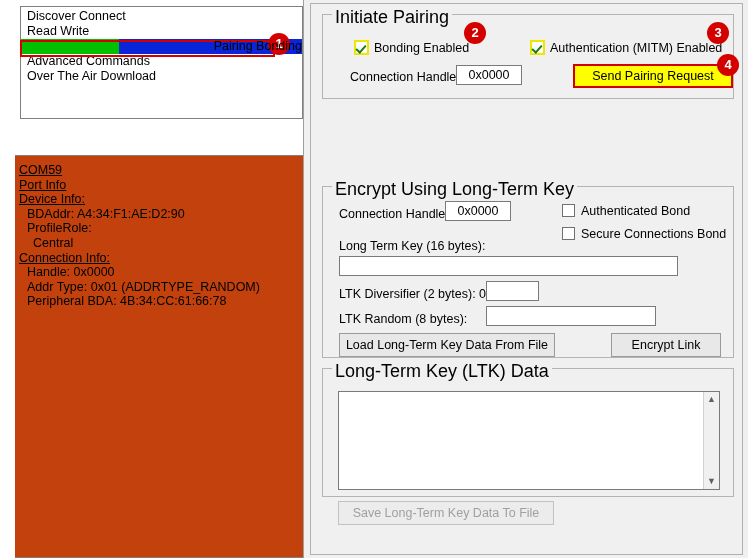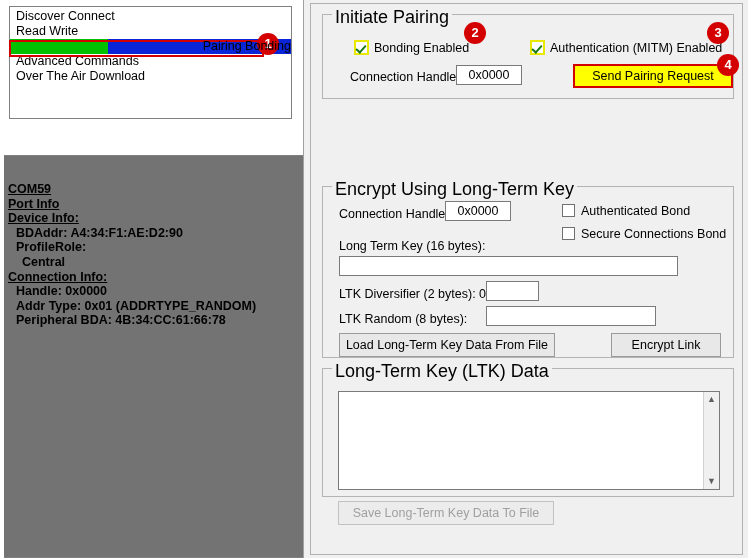--- a/index.html
+++ b/index.html
@@ -17,21 +17,21 @@
     overflow: hidden;
   }
   .app {
     position: absolute;
     left: 0; top: 0;
     width: 748px; height: 558px;
   }
   
   .left-col {
     position: absolute;
-    left: 5px; top: 0;
+    left: 16px; top: 0;
     width: 300px; height: 448px;
   }
   .cmd-list {
     position: absolute;
     left: 4px; top: 6px;
     width: 283px; height: 113px;
     border: 1px solid #808080;
     background: #ffffff;
     box-sizing: border-box;
     padding: 2px 0 0 0;
@@ -60,24 +60,23 @@
     position: relative;
     z-index: 1;
     color: #000000;
   }
   .info-panel {
     position: absolute;
     left: -1px; top: 155px;
     width: 302px; height: 403px;
     border: 1px solid #808080;
     border-left: none;
-    background: #737373;
-    box-sizing: border-box;
-    padding: 26px 0 0 4px;
-    font-weight: bold;
+    background: #c2410c;
+    box-sizing: border-box;
+    padding: 7px 0 0 4px;
   }
   .info-line {
     font-size: 12.5px;
     line-height: 14.6px;
     white-space: nowrap;
   }
   .info-line.u {
     text-decoration: underline;
   }
   .ind1 { padding-left: 8px; }

